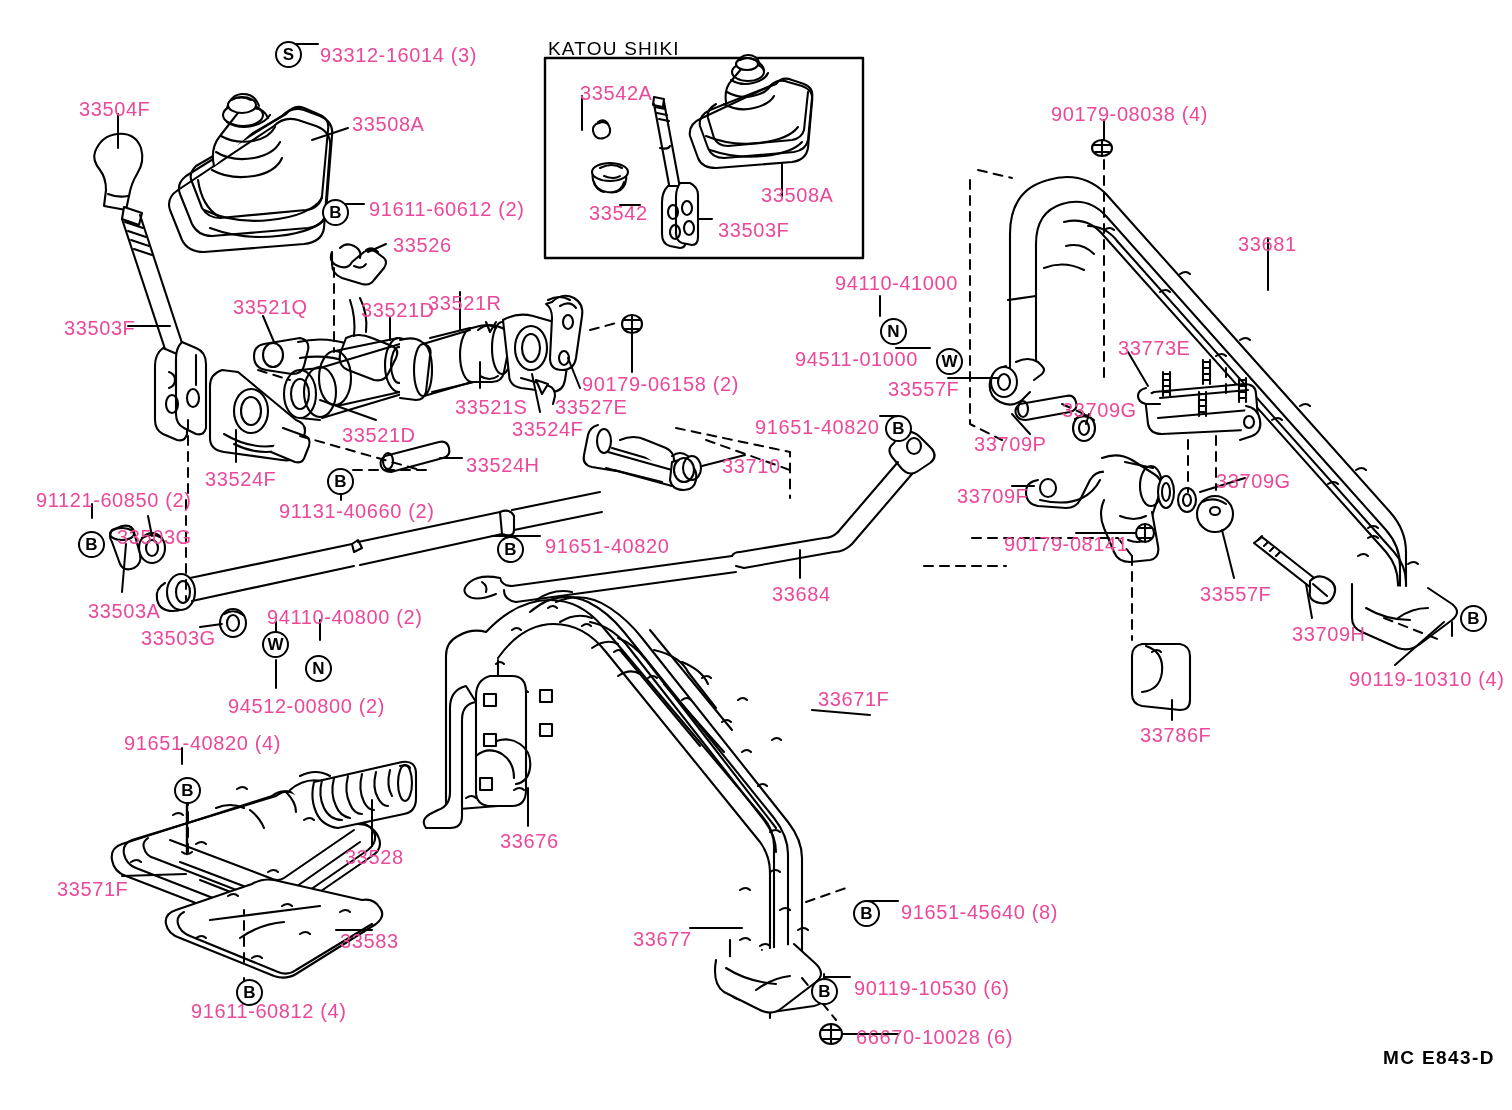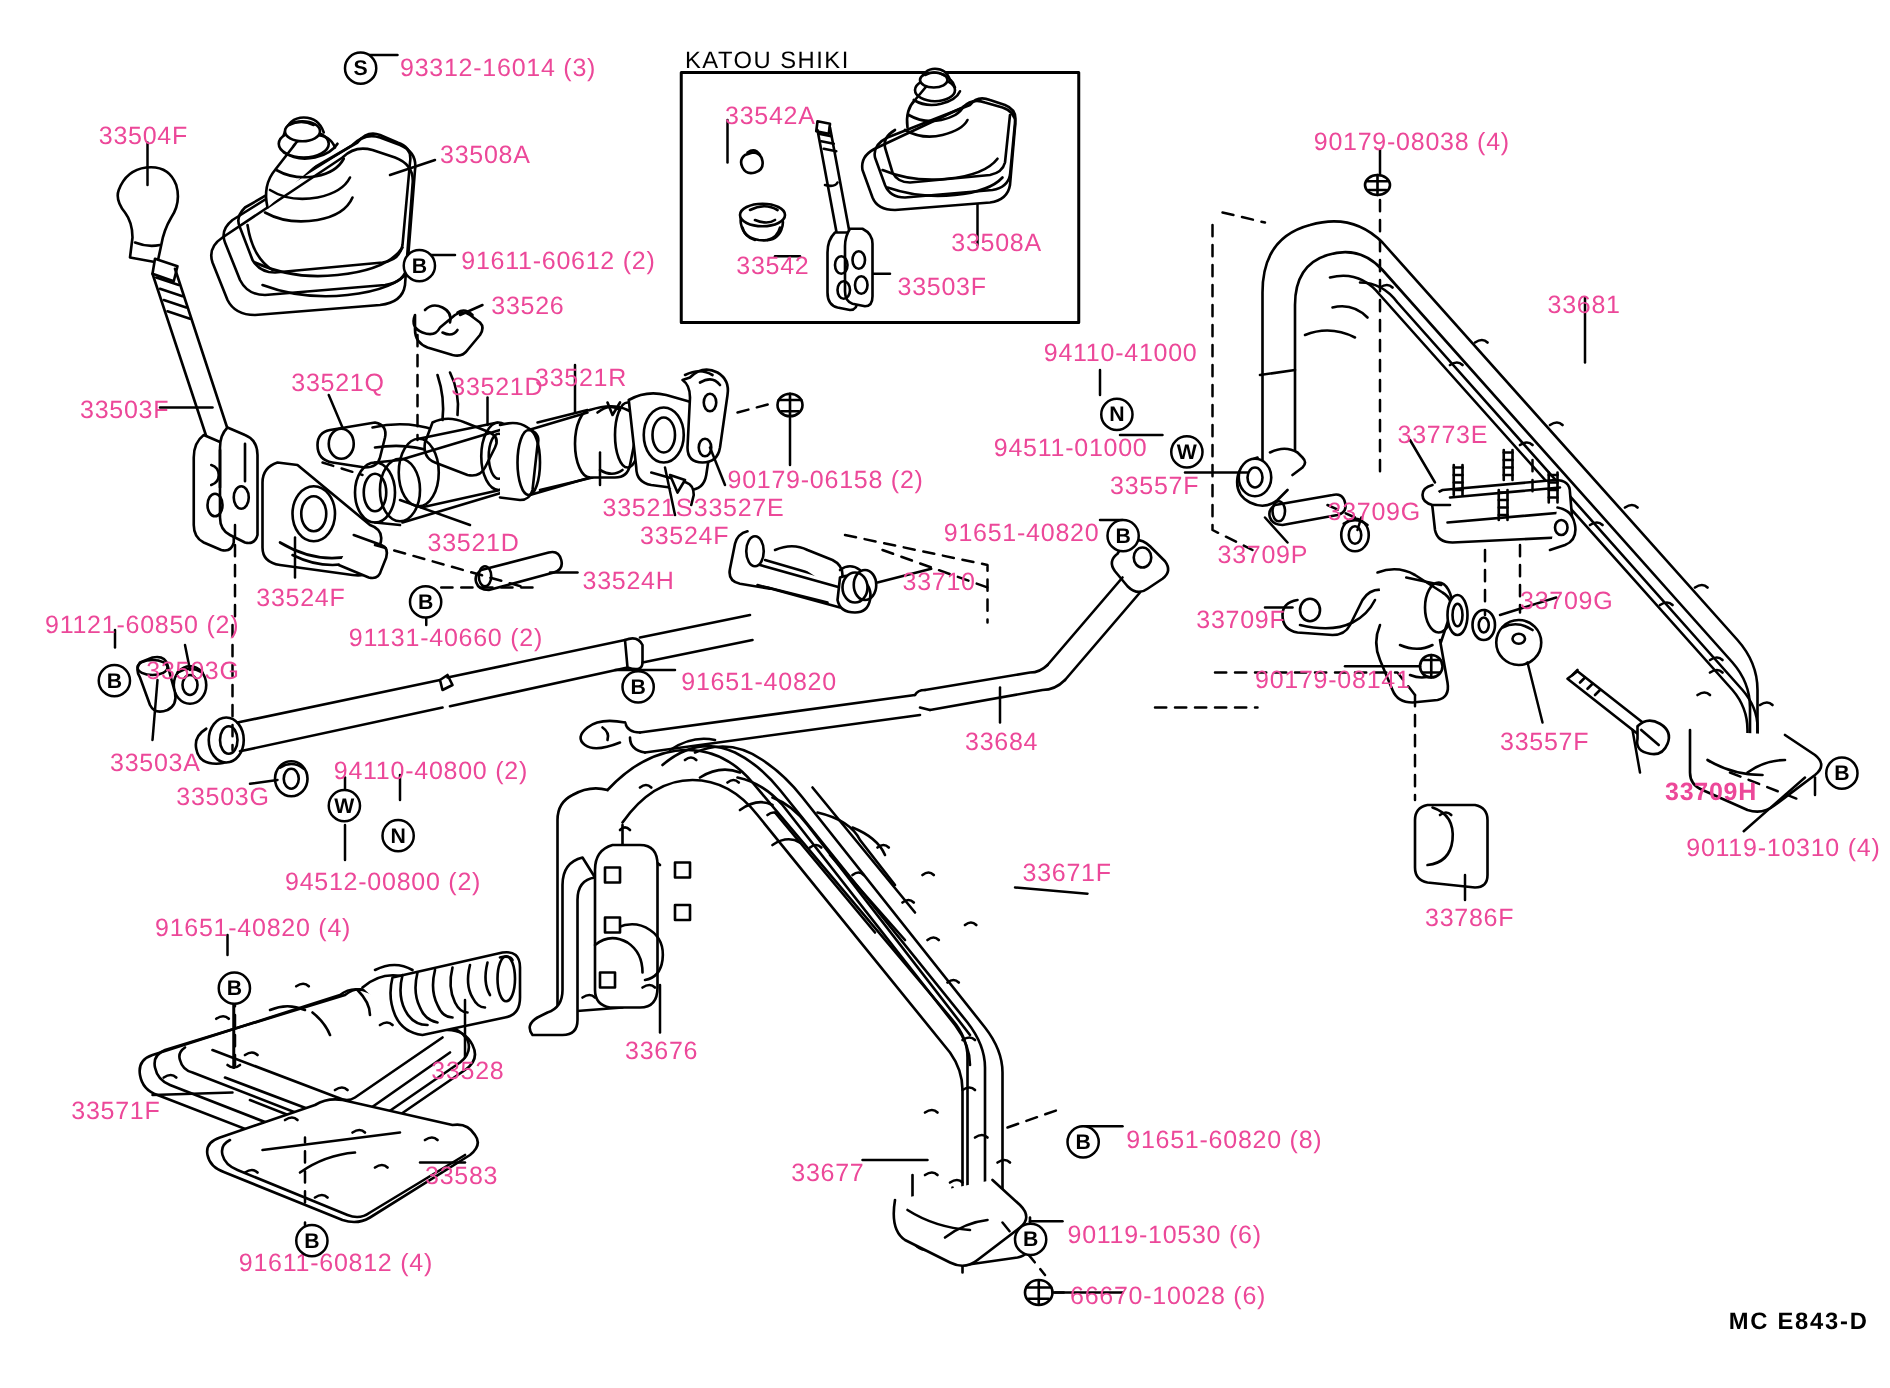--- a/index.html
+++ b/index.html
@@ -544,21 +544,21 @@
       <div class="lbl" style="left: 320px; top: 44px;">93312-16014 (3)</div>
       <div class="lbl" style="left: 79px; top: 98px;">33504F</div>
       <div class="lbl" style="left: 352px; top: 113px;">33508A</div>
       <div class="lbl" style="left: 369px; top: 198px;">91611-60612 (2)</div>
       <div class="lbl" style="left: 393px; top: 234px;">33526</div>
       <div class="lbl" style="left: 428px; top: 292px;">33521R</div>
       <div class="lbl" style="left: 233px; top: 296px;">33521Q</div>
       <div class="lbl" style="left: 361px; top: 299px;">33521D</div>
       <div class="lbl" style="left: 64px; top: 317px;">33503F</div>
       <div class="lbl" style="left: 582px; top: 373px;">90179-06158 (2)</div>
-      <div class="lbl" style="left: 482px; top: 396px;">33521S</div>
+      <div class="lbl" style="left: 455px; top: 396px;">33521S</div>
       <div class="lbl" style="left: 555px; top: 396px;">33527E</div>
       <div class="lbl" style="left: 342px; top: 424px;">33521D</div>
       <div class="lbl" style="left: 512px; top: 418px;">33524F</div>
       <div class="lbl" style="left: 205px; top: 468px;">33524F</div>
       <div class="lbl" style="left: 466px; top: 454px;">33524H</div>
       <div class="lbl" style="left: 279px; top: 500px;">91131-40660 (2)</div>
       <div class="lbl" style="left: 36px; top: 489px;">91121-60850 (2)</div>
       <div class="lbl" style="left: 117px; top: 526px;">33503G</div>
       <div class="lbl" style="left: 88px; top: 600px;">33503A</div>
       <div class="lbl" style="left: 141px; top: 627px;">33503G</div>
@@ -569,36 +569,36 @@
       <div class="lbl" style="left: 545px; top: 535px;">91651-40820</div>
       <div class="lbl" style="left: 772px; top: 583px;">33684</div>
       <div class="lbl" style="left: 124px; top: 732px;">91651-40820 (4)</div>
       <div class="lbl" style="left: 345px; top: 846px;">33528</div>
       <div class="lbl" style="left: 57px; top: 878px;">33571F</div>
       <div class="lbl" style="left: 340px; top: 930px;">33583</div>
       <div class="lbl" style="left: 191px; top: 1000px;">91611-60812 (4)</div>
       <div class="lbl" style="left: 818px; top: 688px;">33671F</div>
       <div class="lbl" style="left: 500px; top: 830px;">33676</div>
       <div class="lbl" style="left: 633px; top: 928px;">33677</div>
-      <div class="lbl" style="left: 901px; top: 901px;">91651-60820 (8)</div>
+      <div class="lbl" style="left: 901px; top: 901px;">91651-45640 (8)</div>
       <div class="lbl" style="left: 854px; top: 977px;">90119-10530 (6)</div>
       <div class="lbl" style="left: 856px; top: 1026px;">66670-10028 (6)</div>
       <div class="lbl" style="left: 1051px; top: 103px;">90179-08038 (4)</div>
       <div class="lbl" style="left: 1238px; top: 233px;">33681</div>
       <div class="lbl" style="left: 835px; top: 272px;">94110-41000</div>
       <div class="lbl" style="left: 795px; top: 348px;">94511-01000</div>
       <div class="lbl" style="left: 888px; top: 378px;">33557F</div>
       <div class="lbl" style="left: 1118px; top: 337px;">33773E</div>
       <div class="lbl" style="left: 1062px; top: 399px;">33709G</div>
       <div class="lbl" style="left: 974px; top: 433px;">33709P</div>
       <div class="lbl" style="left: 957px; top: 485px;">33709F</div>
       <div class="lbl" style="left: 1216px; top: 470px;">33709G</div>
       <div class="lbl" style="left: 1004px; top: 533px;">90179-08141</div>
       <div class="lbl" style="left: 1200px; top: 583px;">33557F</div>
-      <div class="lbl" style="left: 1332px; top: 623px; font-weight: bold;">33709H</div>
+      <div class="lbl" style="left: 1292px; top: 623px;">33709H</div>
       <div class="lbl" style="left: 1349px; top: 668px; text-align: center;">90119-10310 (4)</div>
       <div class="lbl" style="left: 1140px; top: 724px;">33786F</div>
       <div class="lbl" style="left: 580px; top: 82px;">33542A</div>
       <div class="lbl" style="left: 761px; top: 184px;">33508A</div>
       <div class="lbl" style="left: 589px; top: 202px;">33542</div>
       <div class="lbl" style="left: 718px; top: 219px;">33503F</div>
     </div>
   <div id="badges-layer">
       <div class="badge" style="left: 275px; top: 41px;">S</div>
       <div class="badge" style="left: 322px; top: 199px;">B</div>

